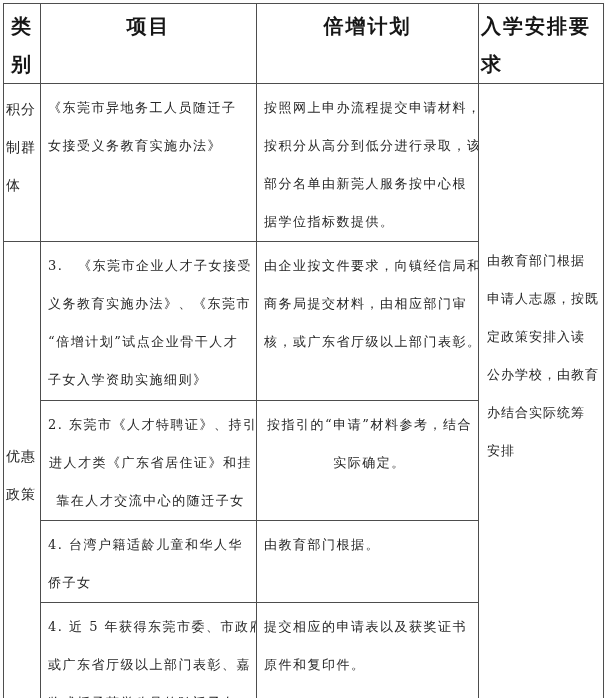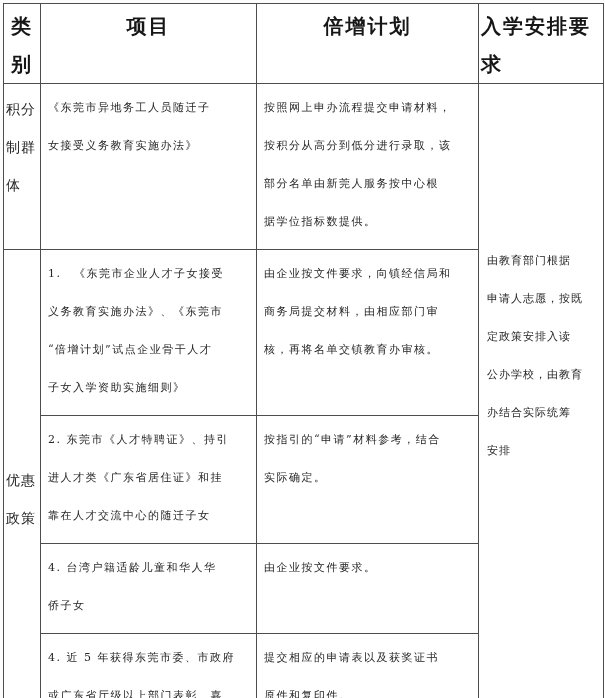--- a/index.html
+++ b/index.html
@@ -45,45 +45,45 @@
     letter-spacing: 2px;
     color: #161616;
     padding: 3px 2px 0 2px;
     text-align: center;
     font-weight: 600;
   }
   th.arr-head {
     text-align: left;
   }
   td {
-    font-size: 11px;
+    font-size: 13px;
     line-height: 38px;
     letter-spacing: 1.5px;
-    padding: 5px 3px 8px 7px;
+    padding: 5px 3px 0 7px;
   }
   td.cat {
     text-align: left;
     padding: 6px 2px 14px 2px;
     font-size: 14px;
     letter-spacing: 1px;
   }
   td.cat-mid {
     vertical-align: middle;
     padding-top: 0;
   }
   td.arrangement {
     padding-top: 158px;
     padding-left: 8px;
     padding-right: 2px;
     letter-spacing: 1px;
   }
   tr.hdr     { height: 77px; }
   tr.row-1   { height: 153px; }
   tr.row-2a  { height: 159px; }
-  tr.row-2b  { height: 113px; }
+  tr.row-2b  { height: 113px; text-align: center; }
   tr.row-2c  { height: 78px; }
   tr.row-2d  { height: 110px; }
 </style>
 </head>
 <body>
 
 <div class="page">
   <table class="doc-table">
     <colgroup>
       <col class="c1">
@@ -115,41 +115,41 @@
 申请人志愿，按既
 定政策安排入读
 公办学校，由教育
 办结合实际统筹
 安排</td>
       </tr>
 
       <tr class="row-2a">
         <td class="cat cat-mid" rowspan="4">优惠
 政策</td>
-        <td>1.　《东莞市企业人才子女接受
+        <td>3.　《东莞市企业人才子女接受
 义务教育实施办法》、《东莞市
 “倍增计划”试点企业骨干人才
 子女入学资助实施细则》</td>
         <td>由企业按文件要求，向镇经信局和
 商务局提交材料，由相应部门审
-核，再将名单交镇教育办审核。</td>
+核，或广东省厅级以上部门表彰。</td>
       </tr>
 
       <tr class="row-2b">
         <td>2. 东莞市《人才特聘证》、持引
 进人才类《广东省居住证》和挂
 靠在人才交流中心的随迁子女</td>
         <td>按指引的“申请”材料参考，结合
 实际确定。</td>
       </tr>
 
       <tr class="row-2c">
         <td>4. 台湾户籍适龄儿童和华人华
 侨子女</td>
-        <td>由企业按文件要求。</td>
+        <td>由教育部门根据。</td>
       </tr>
 
       <tr class="row-2d">
         <td>4. 近 5 年获得东莞市委、市政府
 或广东省厅级以上部门表彰、嘉
 奖或授予荣誉称号的随迁子女</td>
         <td>提交相应的申请表以及获奖证书
 原件和复印件。</td>
       </tr>
     </tbody>

